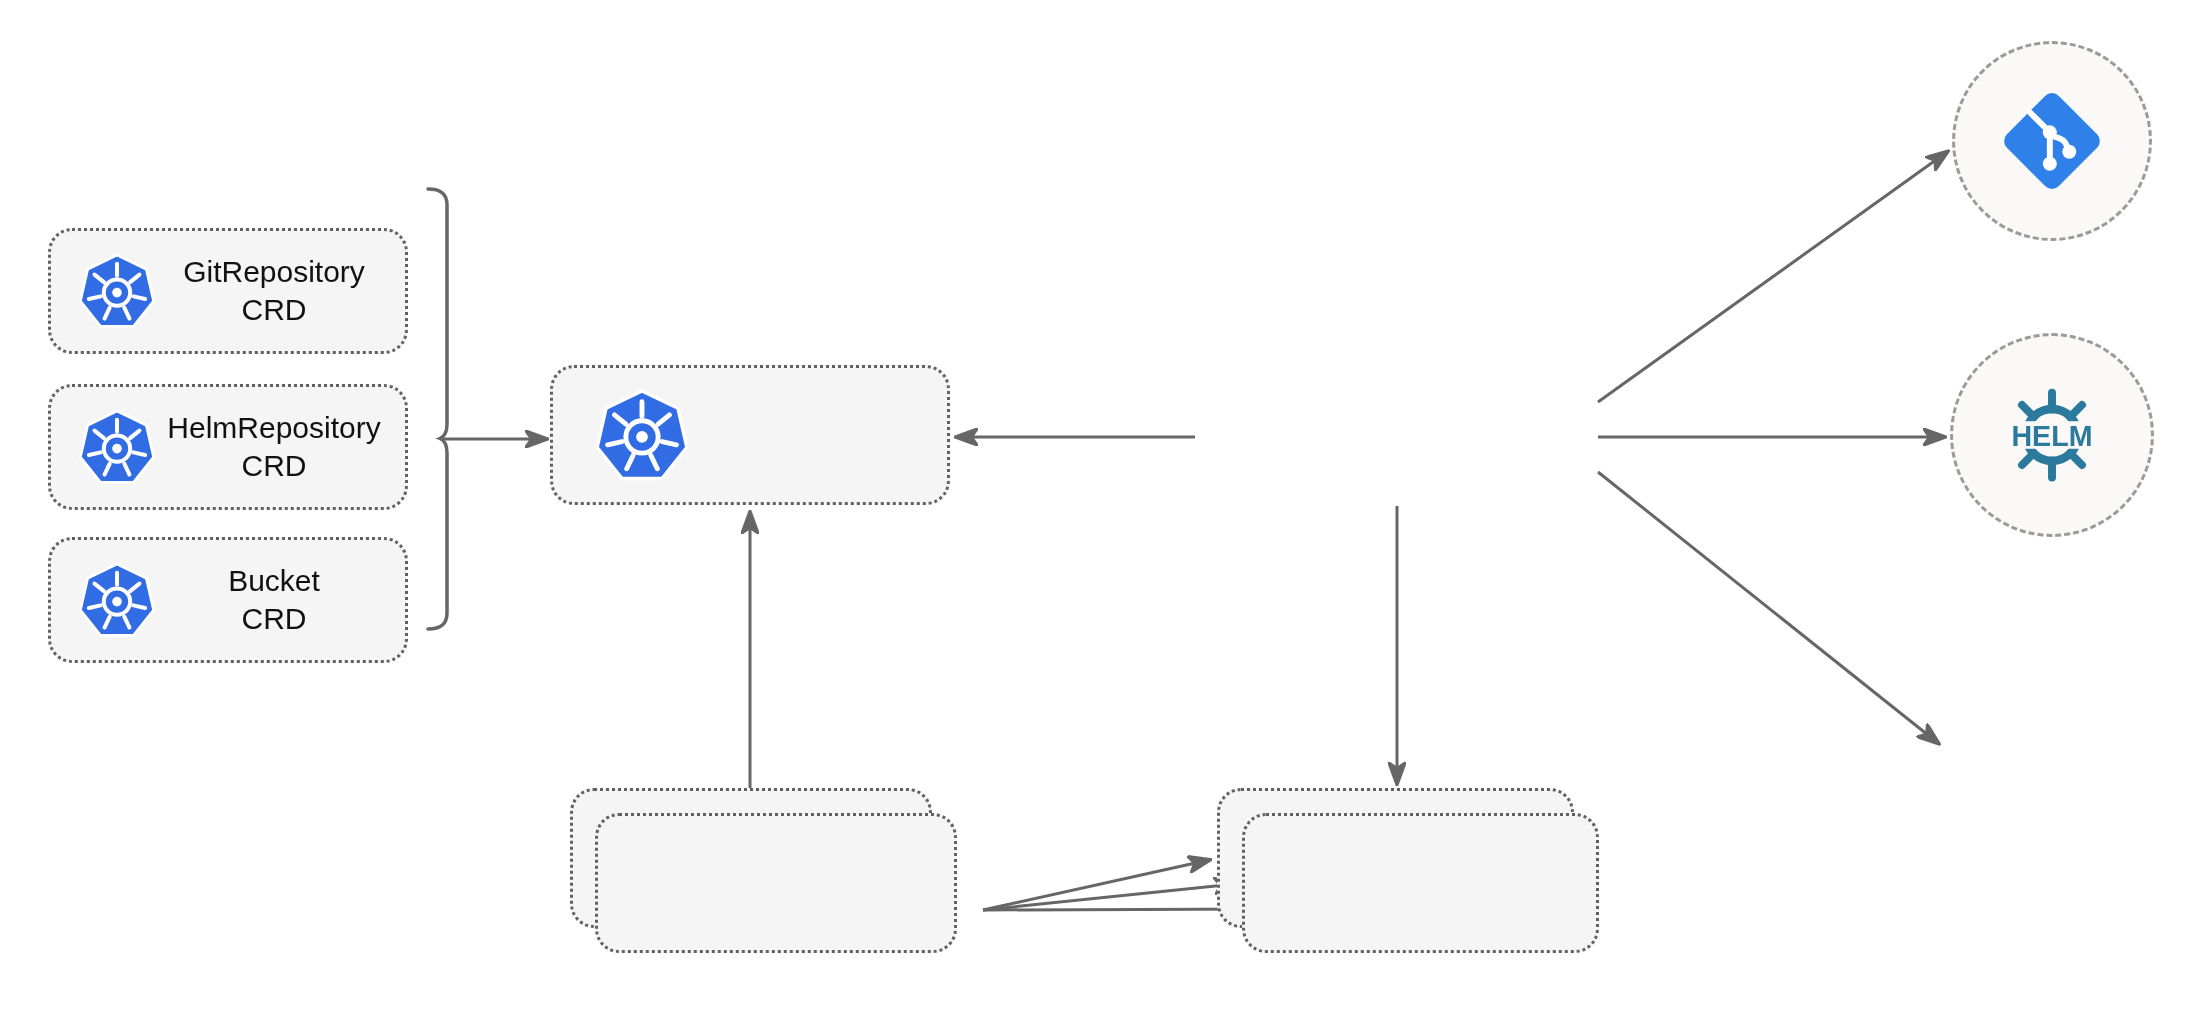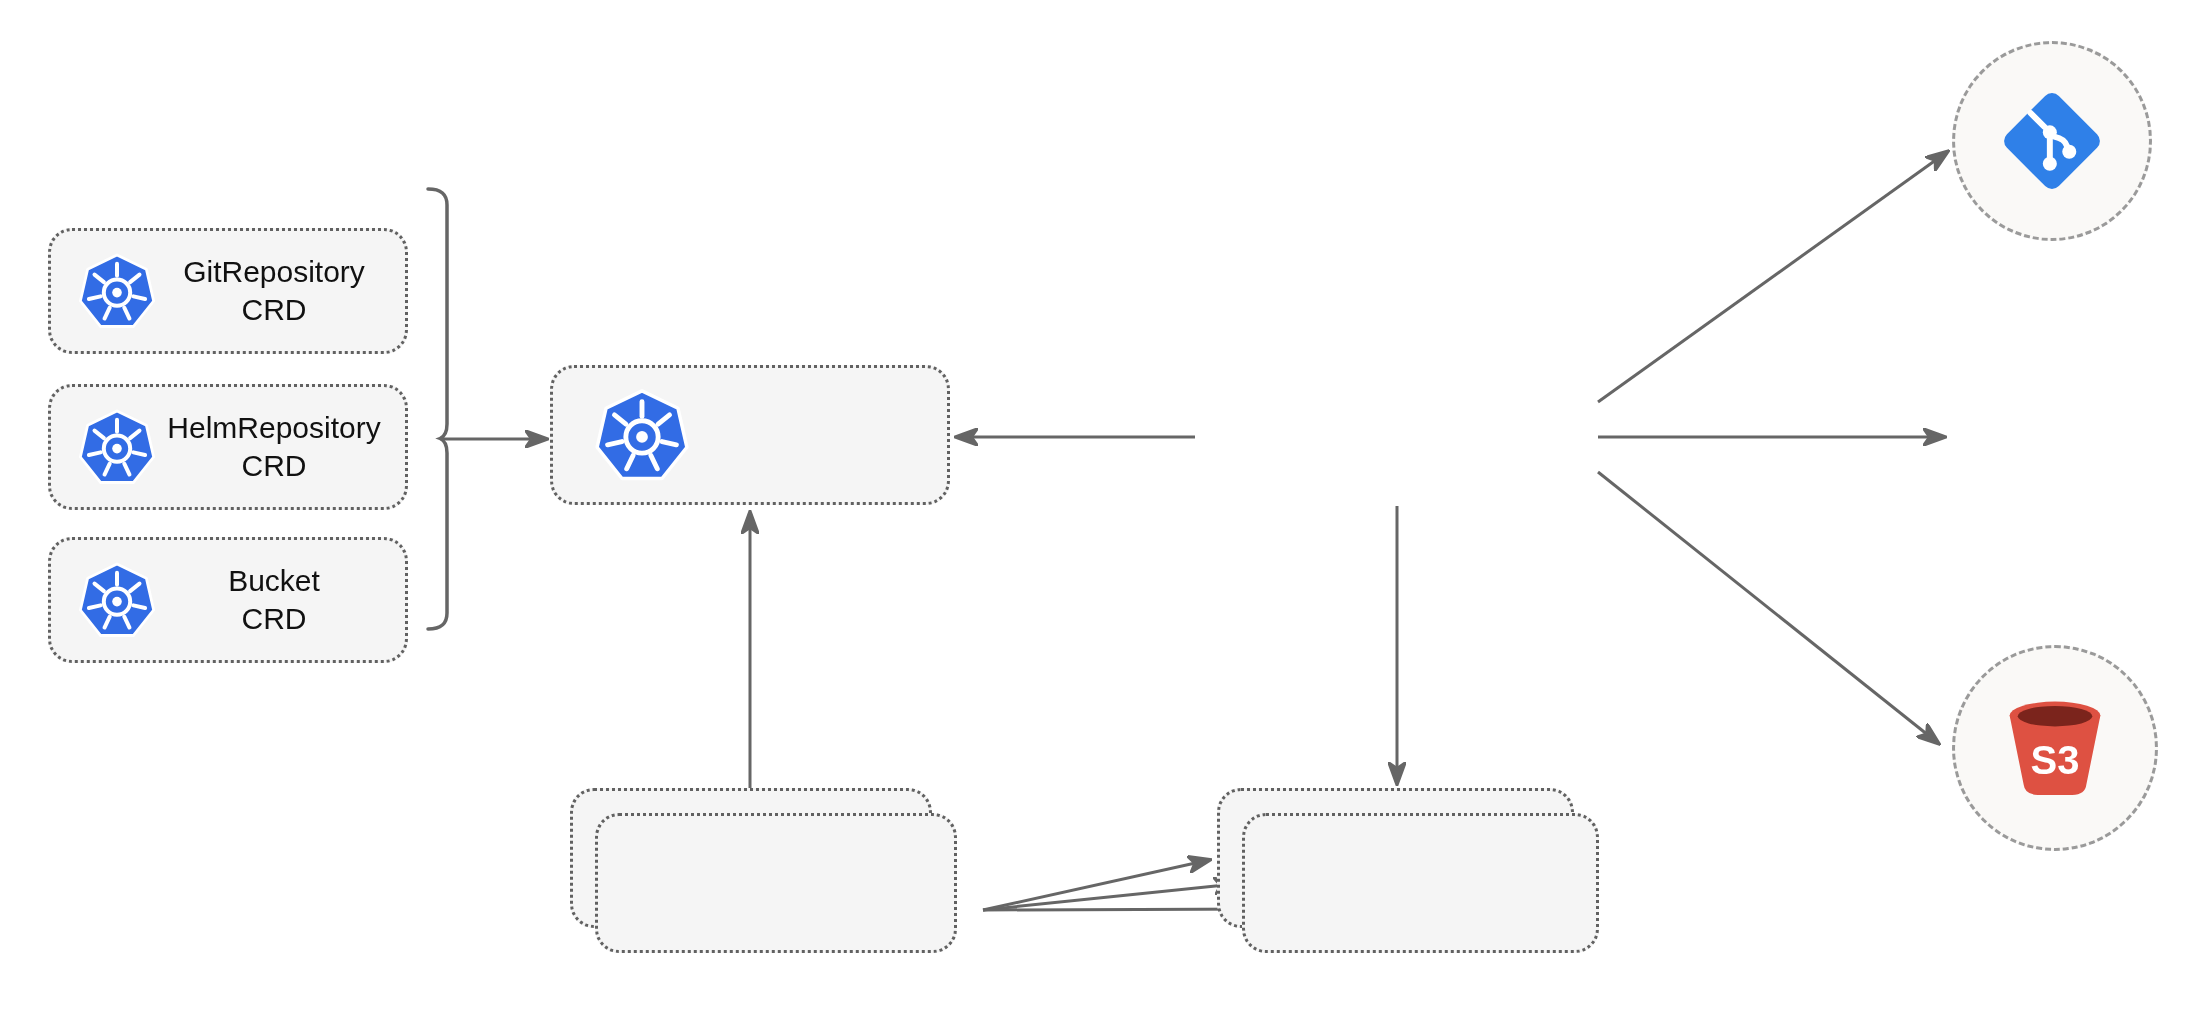--- a/index.html
+++ b/index.html
@@ -151,23 +151,30 @@
         <line x1="30" y1="24" x2="43" y2="37"></line>
         <line x1="48" y1="47" x2="48" y2="66"></line>
         <path d="M52,46 Q62,48 64,55"></path>
       </g>
       <circle cx="48" cy="42" r="6.5" fill="#ffffff"></circle>
       <circle cx="66" cy="60" r="6.5" fill="#ffffff"></circle>
       <circle cx="48" cy="71" r="6.5" fill="#ffffff"></circle>
     </svg>
   </div>
 
-
-  <div class="circle" style="left:1952px;top:645px;width:206px;height:206px">
-    <svg width="108" height="108" viewBox="0 0 100 100">
-      <path d="M8,20 L21,84 Q22,93 34,93.5 L66,93.5 Q78,93 79,84 L92,20 Z" style="fill:var(--s3-red)"></path>
-      <ellipse cx="50" cy="20" rx="42" ry="13" style="fill:var(--s3-red)"></ellipse>
-      <ellipse cx="50" cy="20.5" rx="34.5" ry="9.5" style="fill:var(--s3-dark)"></ellipse>
-      <text x="50" y="74" text-anchor="middle" font-size="37" font-weight="bold" fill="#ffffff">S3</text>
+  <div class="circle" style="left:1950px;top:333px;width:204px;height:204px">
+    <svg width="106" height="106" viewBox="0 0 100 100">
+      <g style="stroke:var(--helm-teal)" stroke-width="7.5" stroke-linecap="round" fill="none">
+        <line x1="50" y1="26" x2="50" y2="10"></line>
+        <line x1="67" y1="33" x2="78.3" y2="21.7"></line>
+        <line x1="33" y1="33" x2="21.7" y2="21.7"></line>
+        <line x1="50" y1="74" x2="50" y2="90"></line>
+        <line x1="67" y1="67" x2="78.3" y2="78.3"></line>
+        <line x1="33" y1="67" x2="21.7" y2="78.3"></line>
+      </g>
+      <circle cx="50" cy="50" r="24.5" style="stroke:var(--helm-teal)" stroke-width="8" fill="none"></circle>
+      <rect x="3" y="37" width="94" height="26" style="fill:var(--circle-fill)"></rect>
+      <text x="50" y="60" text-anchor="middle" font-size="27" font-weight="bold" style="fill:var(--helm-teal)">HELM</text>
     </svg>
   </div>
+
 
 </div>
 
 </body></html>

